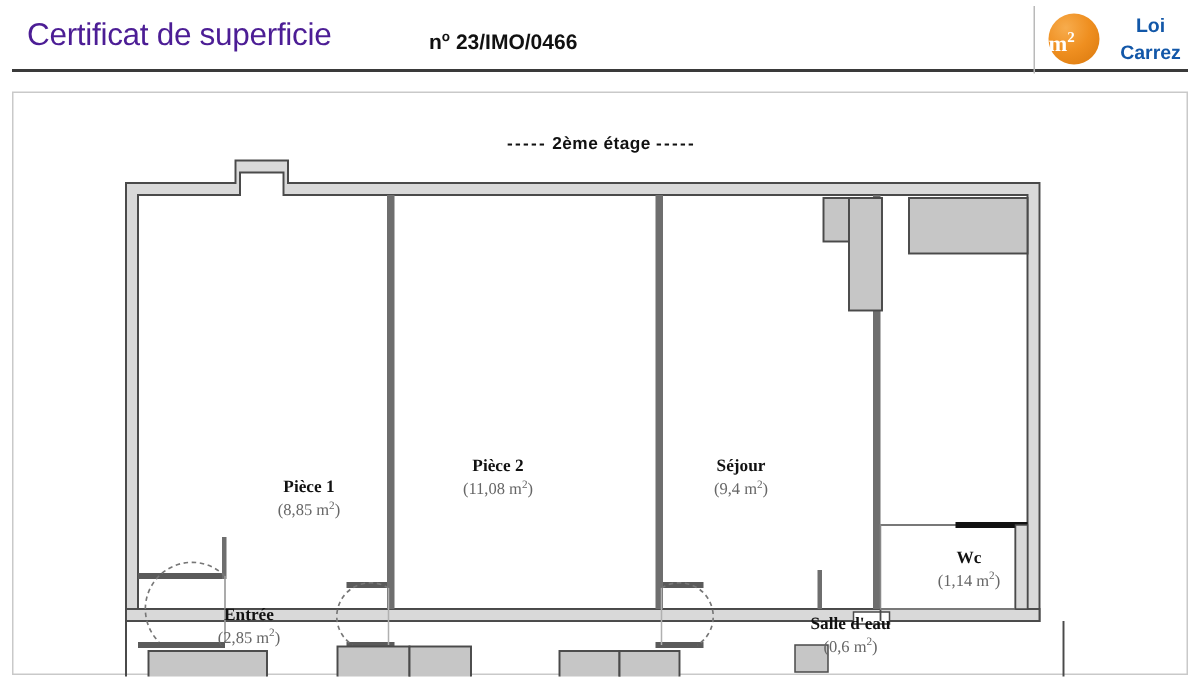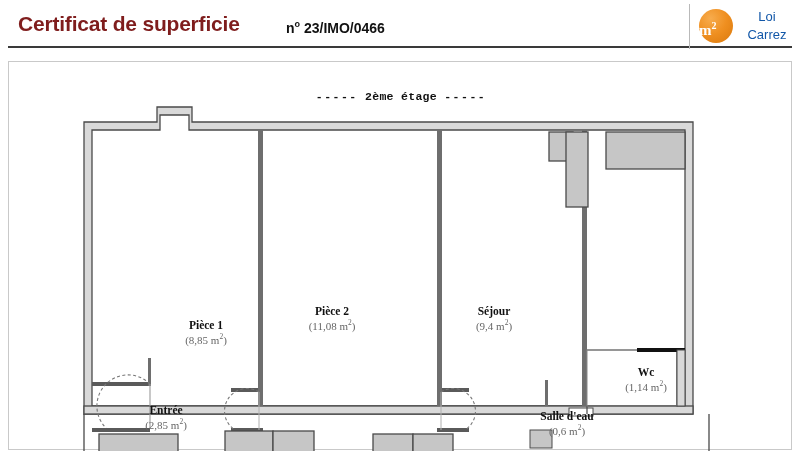--- a/index.html
+++ b/index.html
@@ -24,23 +24,23 @@
     width: 784px;
     height: 44px;
     border-bottom: 2px solid #3a3a3a;
     box-sizing: border-box;
   }
   #doc-title {
     position: absolute;
     left: 10px;
     top: 8px;
     font-size: 21px;
-    font-weight: bold;
+    font-weight: normal;
     letter-spacing: -0.2px;
-    color: #7f1d1d;
+    color: #4c1d95;
     white-space: nowrap;
   }
   #doc-reference {
     position: absolute;
     left: 278px;
     top: 15px;
     font-size: 14px;
     font-weight: bold;
     color: #111111;
     white-space: nowrap;
@@ -78,21 +78,21 @@
     vertical-align: super;
   }
   #logo-text {
     position: absolute;
     left: 48px;
     top: 4px;
     width: 58px;
     text-align: center;
     color: #1257a8;
     font-size: 13px;
-    font-weight: normal;
+    font-weight: bold;
     line-height: 18px;
   }
 
   
   #plan-frame {
     position: absolute;
     left: 8px;
     top: 61px;
     width: 784px;
     height: 389px;
@@ -103,21 +103,21 @@
 
   #floor-caption {
     position: absolute;
     left: 0;
     top: 28px;
     width: 784px;
     text-align: center;
     font-size: 11.5px;
     font-weight: bold;
     color: #111111;
-    font-family: Liberation Mono, monospace;
+    font-family: Liberation Sans, sans-serif;
     letter-spacing: 0.3px;
   }
   #floor-caption .dashes {
     letter-spacing: 1.5px;
     font-weight: bold;
   }
 
   #plan-svg {
     position: absolute;
     left: 0;

